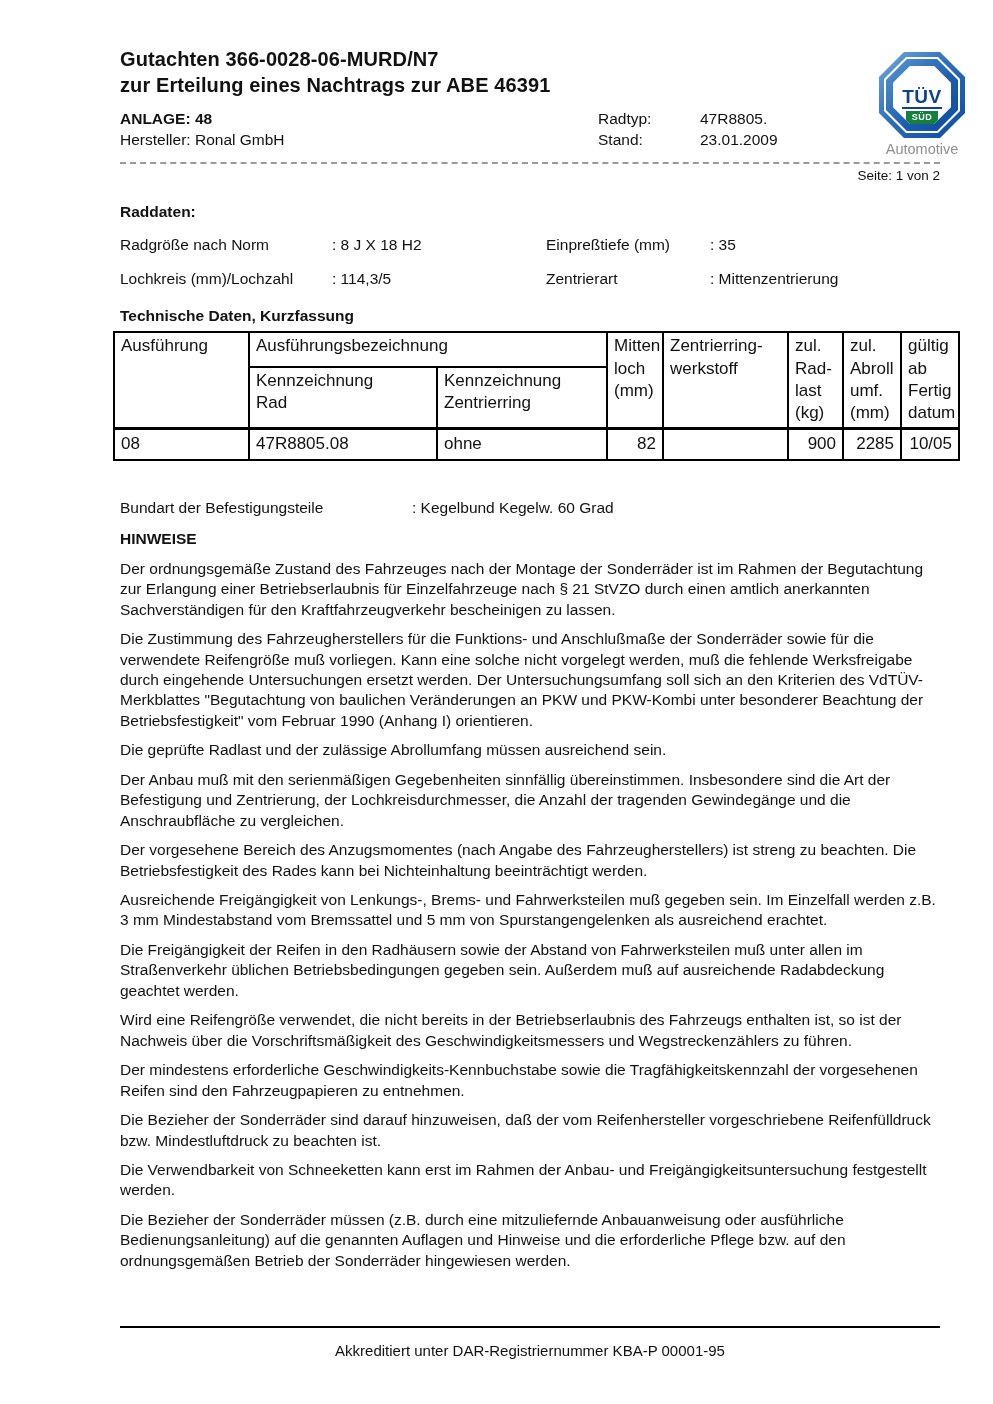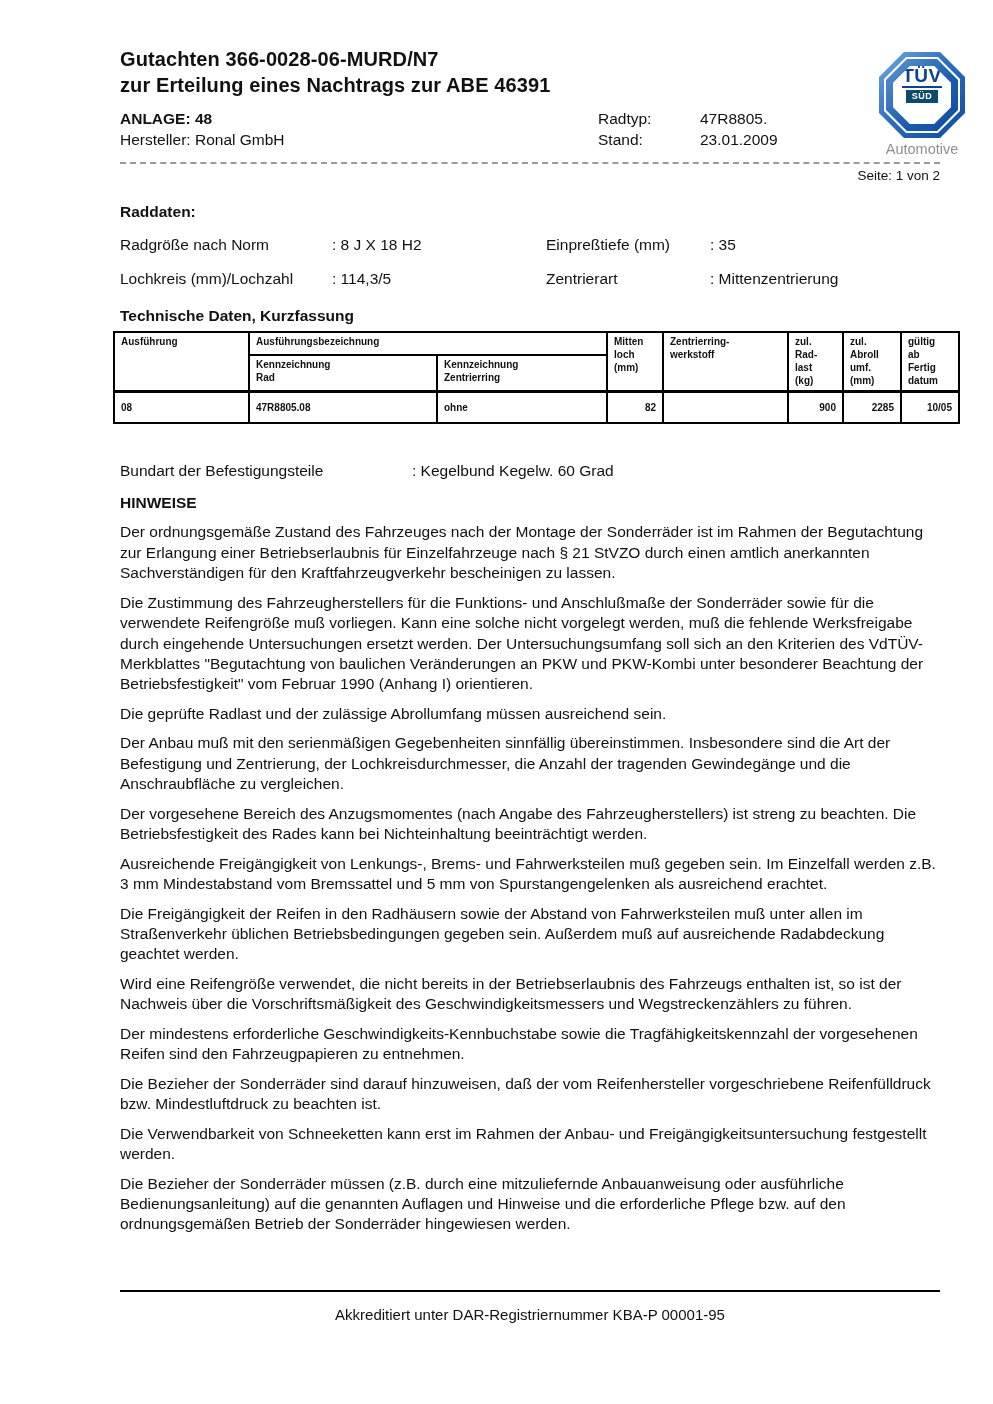--- a/index.html
+++ b/index.html
@@ -22,38 +22,38 @@
   .meta-right .meta-row { display:flex;gap:44px; }
   .meta-right .rlabel { width:58px; }
 
   
   .logo-block { position:absolute; top:52px; right:25px; width:92px; text-align:center; }
   .oct { clip-path:polygon(29% 0%,71% 0%,100% 29%,100% 71%,71% 100%,29% 100%,0% 71%,0% 29%); position:absolute; }
   .oct-outer { position:relative; width:86px; height:86px; margin:0 auto;
                background:linear-gradient(135deg,#72abdd 0%,#2e6fbe 45%,#0c4a9e 100%); }
   .oct-white { inset:5px; background:#ffffff; }
   .oct-blue  { inset:7px; background:linear-gradient(135deg,#5a97d2 0%,#1c5cad 60%,#0c4a9e 100%); }
-  .oct-core  { inset:14px; background:#ffffff; display:flex; flex-direction:column; align-items:center; justify-content:flex-start; }
+  .oct-core  { inset:14px; background:#ffffff; display:flex; flex-direction:column; align-items:center; justify-content:flex-end; }
   .tuv-word { color:#10418f; font-weight:bold; font-size:19px; line-height:1; letter-spacing:0.5px;
               border-bottom:2px solid #10418f; padding-bottom:1px; }
-  .sud-band { background:#0c4a6e; color:#fff; font-size:9px; font-weight:bold; line-height:1.2;
+  .sud-band { background:#15803d; color:#fff; font-size:9px; font-weight:bold; line-height:1.2;
               padding:1px 6px; margin-top:2px; letter-spacing:0.5px; }
   .logo-caption { margin-top:2px; color:#8f8f8f; font-size:14.5px; }
 
   .dash-rule { border:0; border-top:2px dashed #9a9a9a; margin:12px 0 0 0; }
   .page-indicator { text-align:right; font-size:13.5px; margin-top:3px; }
 
   
   .section-heading { font-weight:bold; margin-top:17px; }
   .rad-row { display:grid; grid-template-columns:212px 214px 164px 1fr; margin-top:13px; }
 
   
   .tbl-heading { font-weight:bold; margin-top:17px; margin-bottom:5px; }
   table { border-collapse:collapse; table-layout:fixed; width:845px; margin-left:-7px; }
-  th, td { border:2px solid #000; padding:2px 6px 3px 6px; font-weight:bold; text-align:left; vertical-align:top; font-size:10px; }
+  th, td { border:2px solid #000; padding:2px 6px 3px 6px; font-weight:normal; text-align:left; vertical-align:top; font-size:17px; }
   th { white-space:pre-line; line-height:1.3; }
   tr.data-row td { border-top:3px solid #000; height:24px; vertical-align:middle; }
   td.num { text-align:right; }
 
   
   .pair-row { display:grid; grid-template-columns:292px 1fr; margin-top:37px; }
   .single-line { margin-top:27px; }
   .hinweise-heading { font-weight:bold; margin-top:11px; }
   .para { margin:9px 0 0 0; }
 

